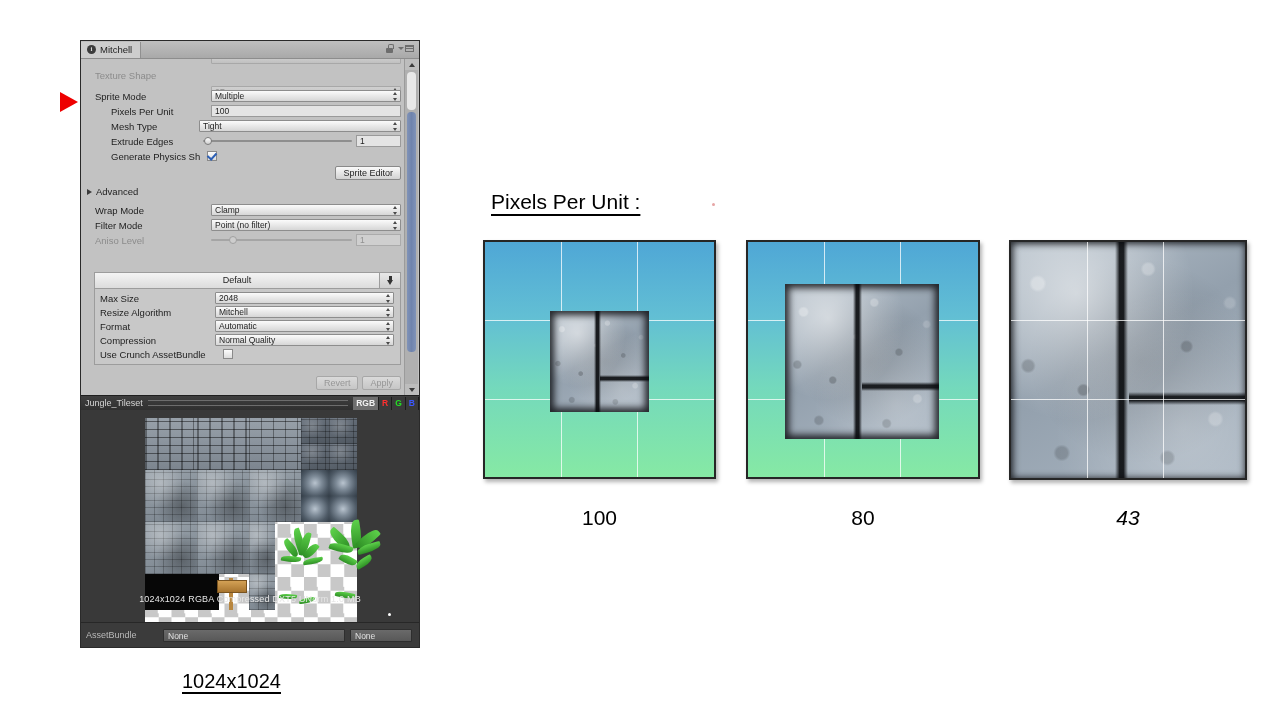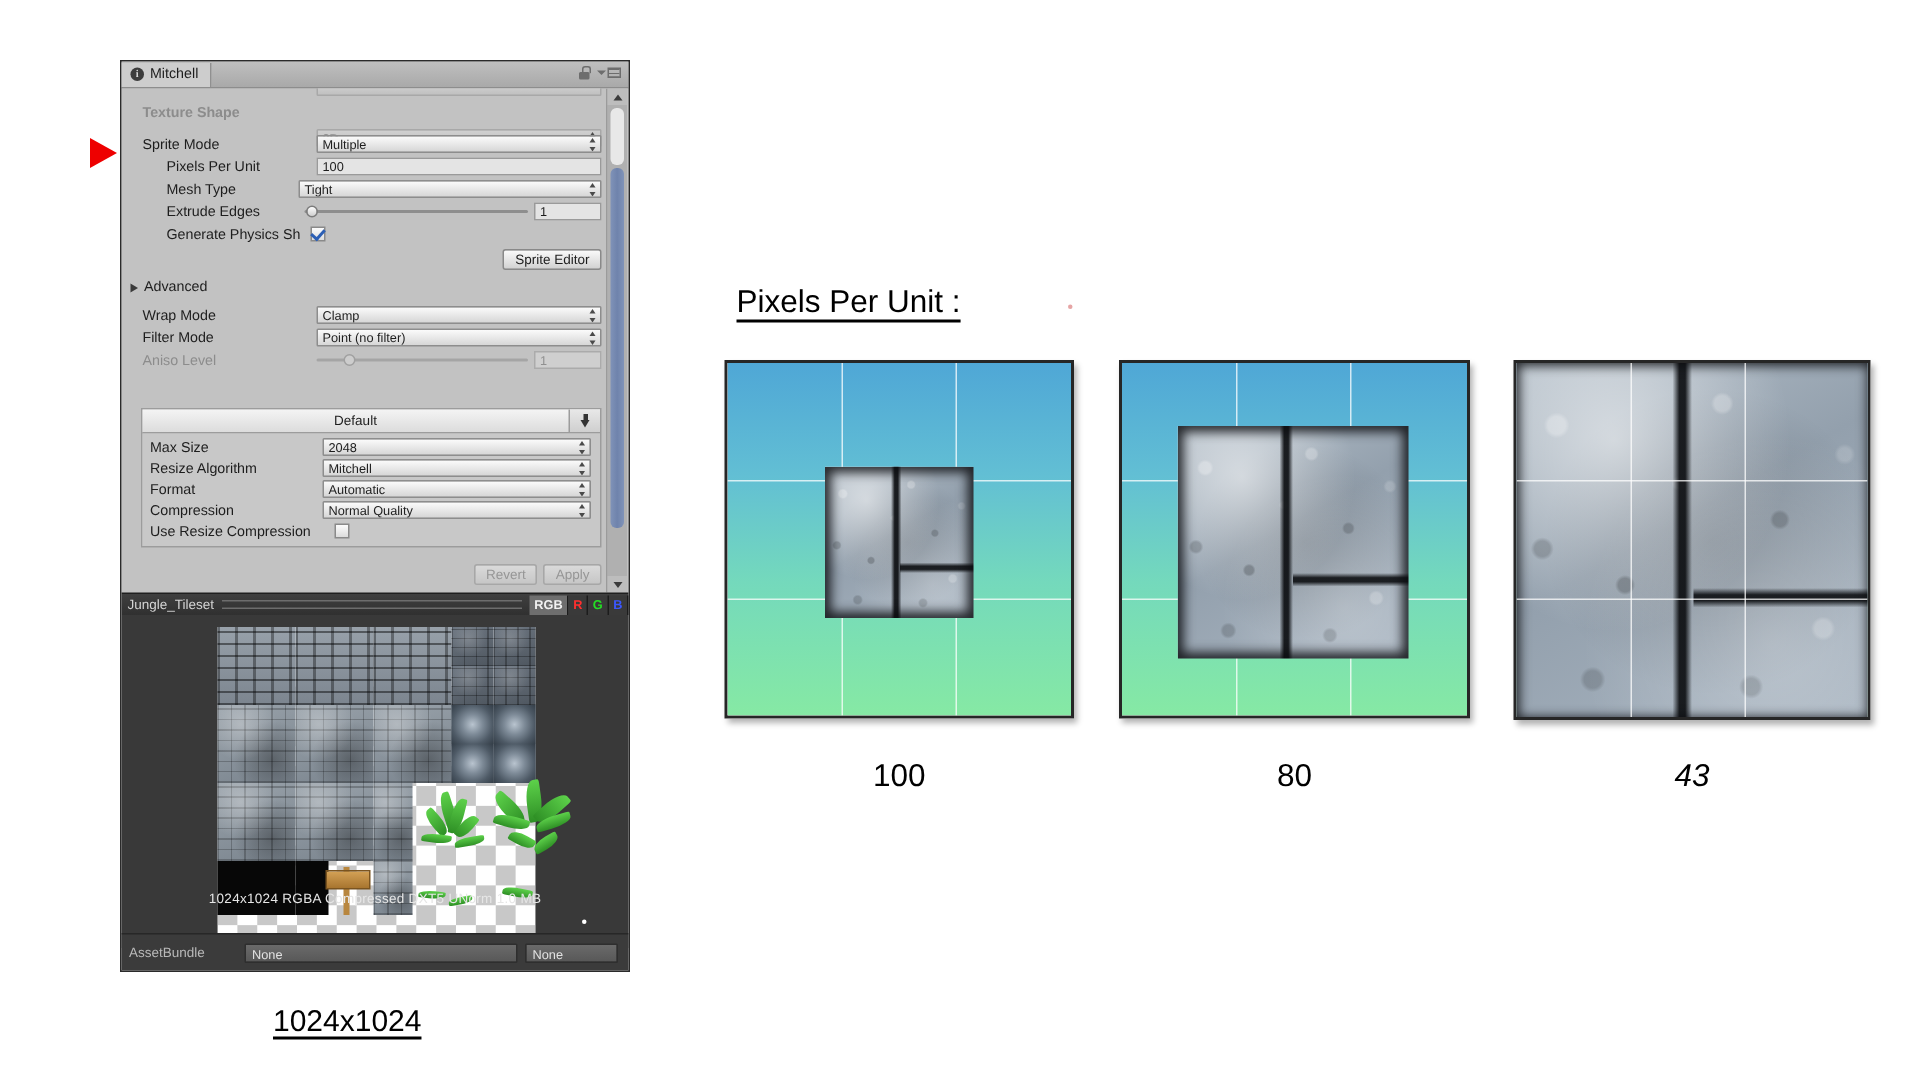--- a/index.html
+++ b/index.html
@@ -635,21 +635,21 @@
     </div>
 
     <div class="insp-body">
 
       <div class="row" style="height:8px;">
         <div class="field" style="top:-5px;">
           <div class="popup dim" style="height:8px;"></div>
         </div>
       </div>
 
-      <div class="row disabled" style="height:16px;font-weight:bold;">
+      <div class="row disabled" style="height:16px;">
         <span class="lbl">Texture Shape</span>
         <div class="field" style="top:19px;">
           <div class="popup dim">
             <span>2D</span>
             <span class="updown">
                 <i class="u"></i>
                 <i class="d"></i>
               </span>
           </div>
         </div>
@@ -814,21 +814,21 @@
                 <span>Normal Quality</span>
                 <span class="updown">
                     <i class="u"></i>
                     <i class="d"></i>
                   </span>
               </div>
             </div>
           </div>
 
           <div class="row">
-            <span class="lbl">Use Resize Compression</span>
+            <span class="lbl">Use Crunch AssetBundle</span>
             <span class="checkbox" style="position:absolute;left:128px;top:2px;"></span>
           </div>
 
         </div>
       </div>
 
       <div class="revert-apply">
         <span class="btn dim">Revert</span>
         <span class="btn dim">Apply</span>
       </div>

